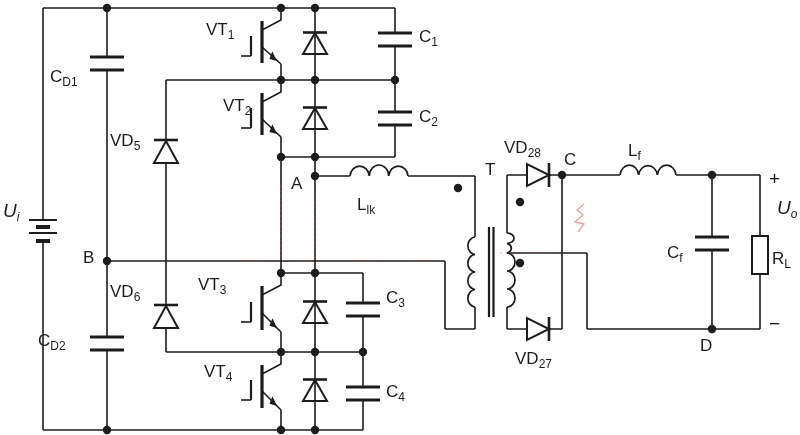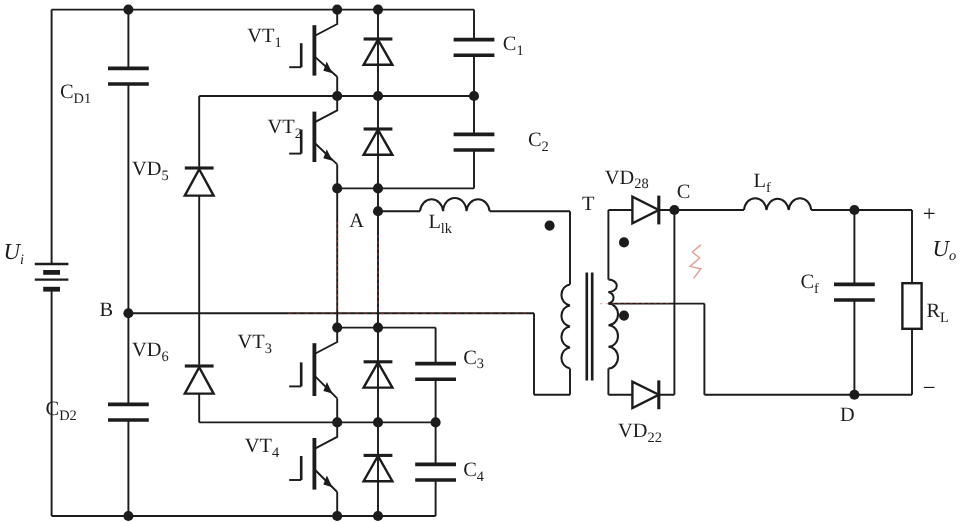--- a/index.html
+++ b/index.html
@@ -3,21 +3,21 @@
 <meta charset="utf-8">
 <style>
   html,body{margin:0;padding:0;background:#ffffff;}
   .canvas{
     position:relative;width:800px;height:435px;background:#ffffff;overflow:hidden;
     font-family:"Liberation Serif",serif;
   }
   .canvas svg{position:absolute;left:0;top:0;}
   .lbl{
     position:absolute;font-size:17px;line-height:1;color:#1c1c1c;white-space:nowrap;
-    font-family:Liberation Serif, serif;
+    font-family:Liberation Sans, sans-serif;
   }
   .lbl .sb{font-size:12px;vertical-align:-4px;letter-spacing:0;}
   .it{font-style:italic;}
   .big{font-size:19px;}
 </style>
 </head>
 <body>
 
 <div class="canvas">
 
@@ -199,31 +199,31 @@
 <span class="lbl it big" style="left:3px;top:201px"><span>U</span><span class="sb">i</span></span>
 <span class="lbl" style="left:50px;top:68px"><span>C</span><span class="sb">D1</span></span>
 <span class="lbl" style="left:38px;top:332px"><span>C</span><span class="sb">D2</span></span>
 <span class="lbl" style="left:110px;top:132px"><span>VD</span><span class="sb">5</span></span>
 <span class="lbl" style="left:110px;top:283px"><span>VD</span><span class="sb">6</span></span>
 <span class="lbl" style="left:206px;top:21px"><span>VT</span><span class="sb">1</span></span>
 <span class="lbl" style="left:223px;top:97px"><span>VT</span><span class="sb">2</span></span>
 <span class="lbl" style="left:198px;top:276px"><span>VT</span><span class="sb">3</span></span>
 <span class="lbl" style="left:204px;top:363px"><span>VT</span><span class="sb">4</span></span>
 <span class="lbl" style="left:419px;top:28px"><span>C</span><span class="sb">1</span></span>
-<span class="lbl" style="left:440px;top:108px"><span>C</span><span class="sb">2</span></span>
+<span class="lbl" style="left:419px;top:108px"><span>C</span><span class="sb">2</span></span>
 <span class="lbl" style="left:386px;top:289px"><span>C</span><span class="sb">3</span></span>
 <span class="lbl" style="left:386px;top:383px"><span>C</span><span class="sb">4</span></span>
 <span class="lbl" style="left:291px;top:175px"><span>A</span></span>
 <span class="lbl" style="left:83px;top:249px"><span>B</span></span>
-<span class="lbl" style="left:357px;top:176px"><span>L</span><span class="sb">lk</span></span>
+<span class="lbl" style="left:357px;top:196px"><span>L</span><span class="sb">lk</span></span>
 <span class="lbl" style="left:485px;top:161px"><span>T</span><span class="sb"></span></span>
 <span class="lbl" style="left:504px;top:139px"><span>VD</span><span class="sb">28</span></span>
 <span class="lbl" style="left:564px;top:151px"><span>C</span></span>
 <span class="lbl" style="left:628px;top:142px"><span>L</span><span class="sb">f</span></span>
 <span class="lbl big" style="left:769px;top:169px"><span>+</span></span>
 <span class="lbl it big" style="left:777px;top:198px"><span>U</span><span class="sb">o</span></span>
-<span class="lbl" style="left:667px;top:226px"><span>C</span><span class="sb">f</span></span>
+<span class="lbl" style="left:667px;top:244px"><span>C</span><span class="sb">f</span></span>
 <span class="lbl" style="left:772px;top:250px"><span>R</span><span class="sb">L</span></span>
 <span class="lbl big" style="left:769px;top:314px"><span>−</span></span>
 <span class="lbl" style="left:700px;top:337px"><span>D</span></span>
-<span class="lbl" style="left:515px;top:350px"><span>VD</span><span class="sb">22</span></span>
+<span class="lbl" style="left:515px;top:350px"><span>VD</span><span class="sb">27</span></span>
 
 </div>
 
 </body></html>

